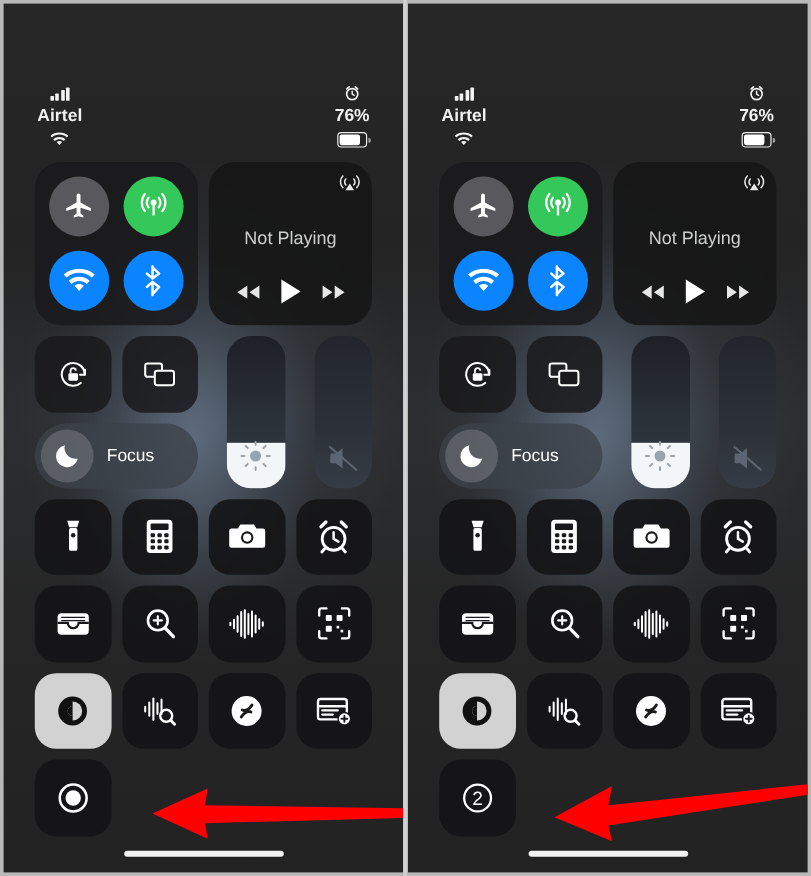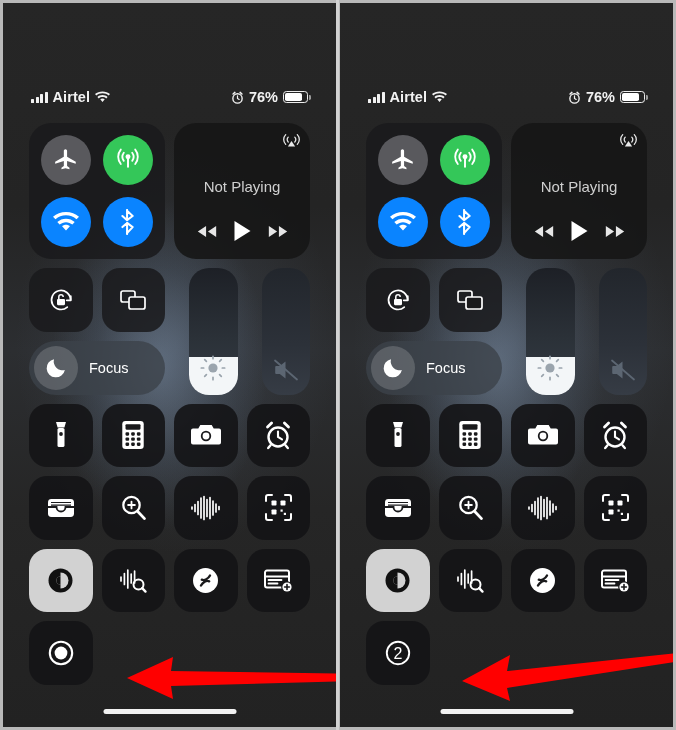--- a/index.html
+++ b/index.html
@@ -53,20 +53,21 @@
     align-items: center;
     justify-content: space-between;
     padding: 0 28px;
     box-sizing: border-box;
     color: #fff;
   }
   .sb-left, .sb-right {
     display: flex;
     align-items: center;
     gap: 5px;
+    flex-direction: column;
   }
   .carrier {
     font-size: 14.5px;
     font-weight: bold;
     letter-spacing: 0.1px;
     color: #f2f2f2;
   }
   .bars { display: flex; align-items: flex-end; gap: 1.5px; height: 11px; }
   .bars i { width: 3px; background: #f2f2f2; border-radius: 0.6px; display:block; }
   .bars i:nth-child(1){height:4px}
@@ -98,21 +99,21 @@
     left: 1.2px; top: 1.2px; bottom: 1.2px;
     width: 74%;
     background: #fff;
     border-radius: 1.8px;
   }
 
   
   .cc {
     position: absolute;
     left: 26px;
-    top: 120px;
+    top: 132px;
     width: 281px;
   }
   .tile {
     background: rgba(26,26,28,0.86);
     border-radius: 18px;
     position: relative;
     box-sizing: border-box;
   }
 
   

